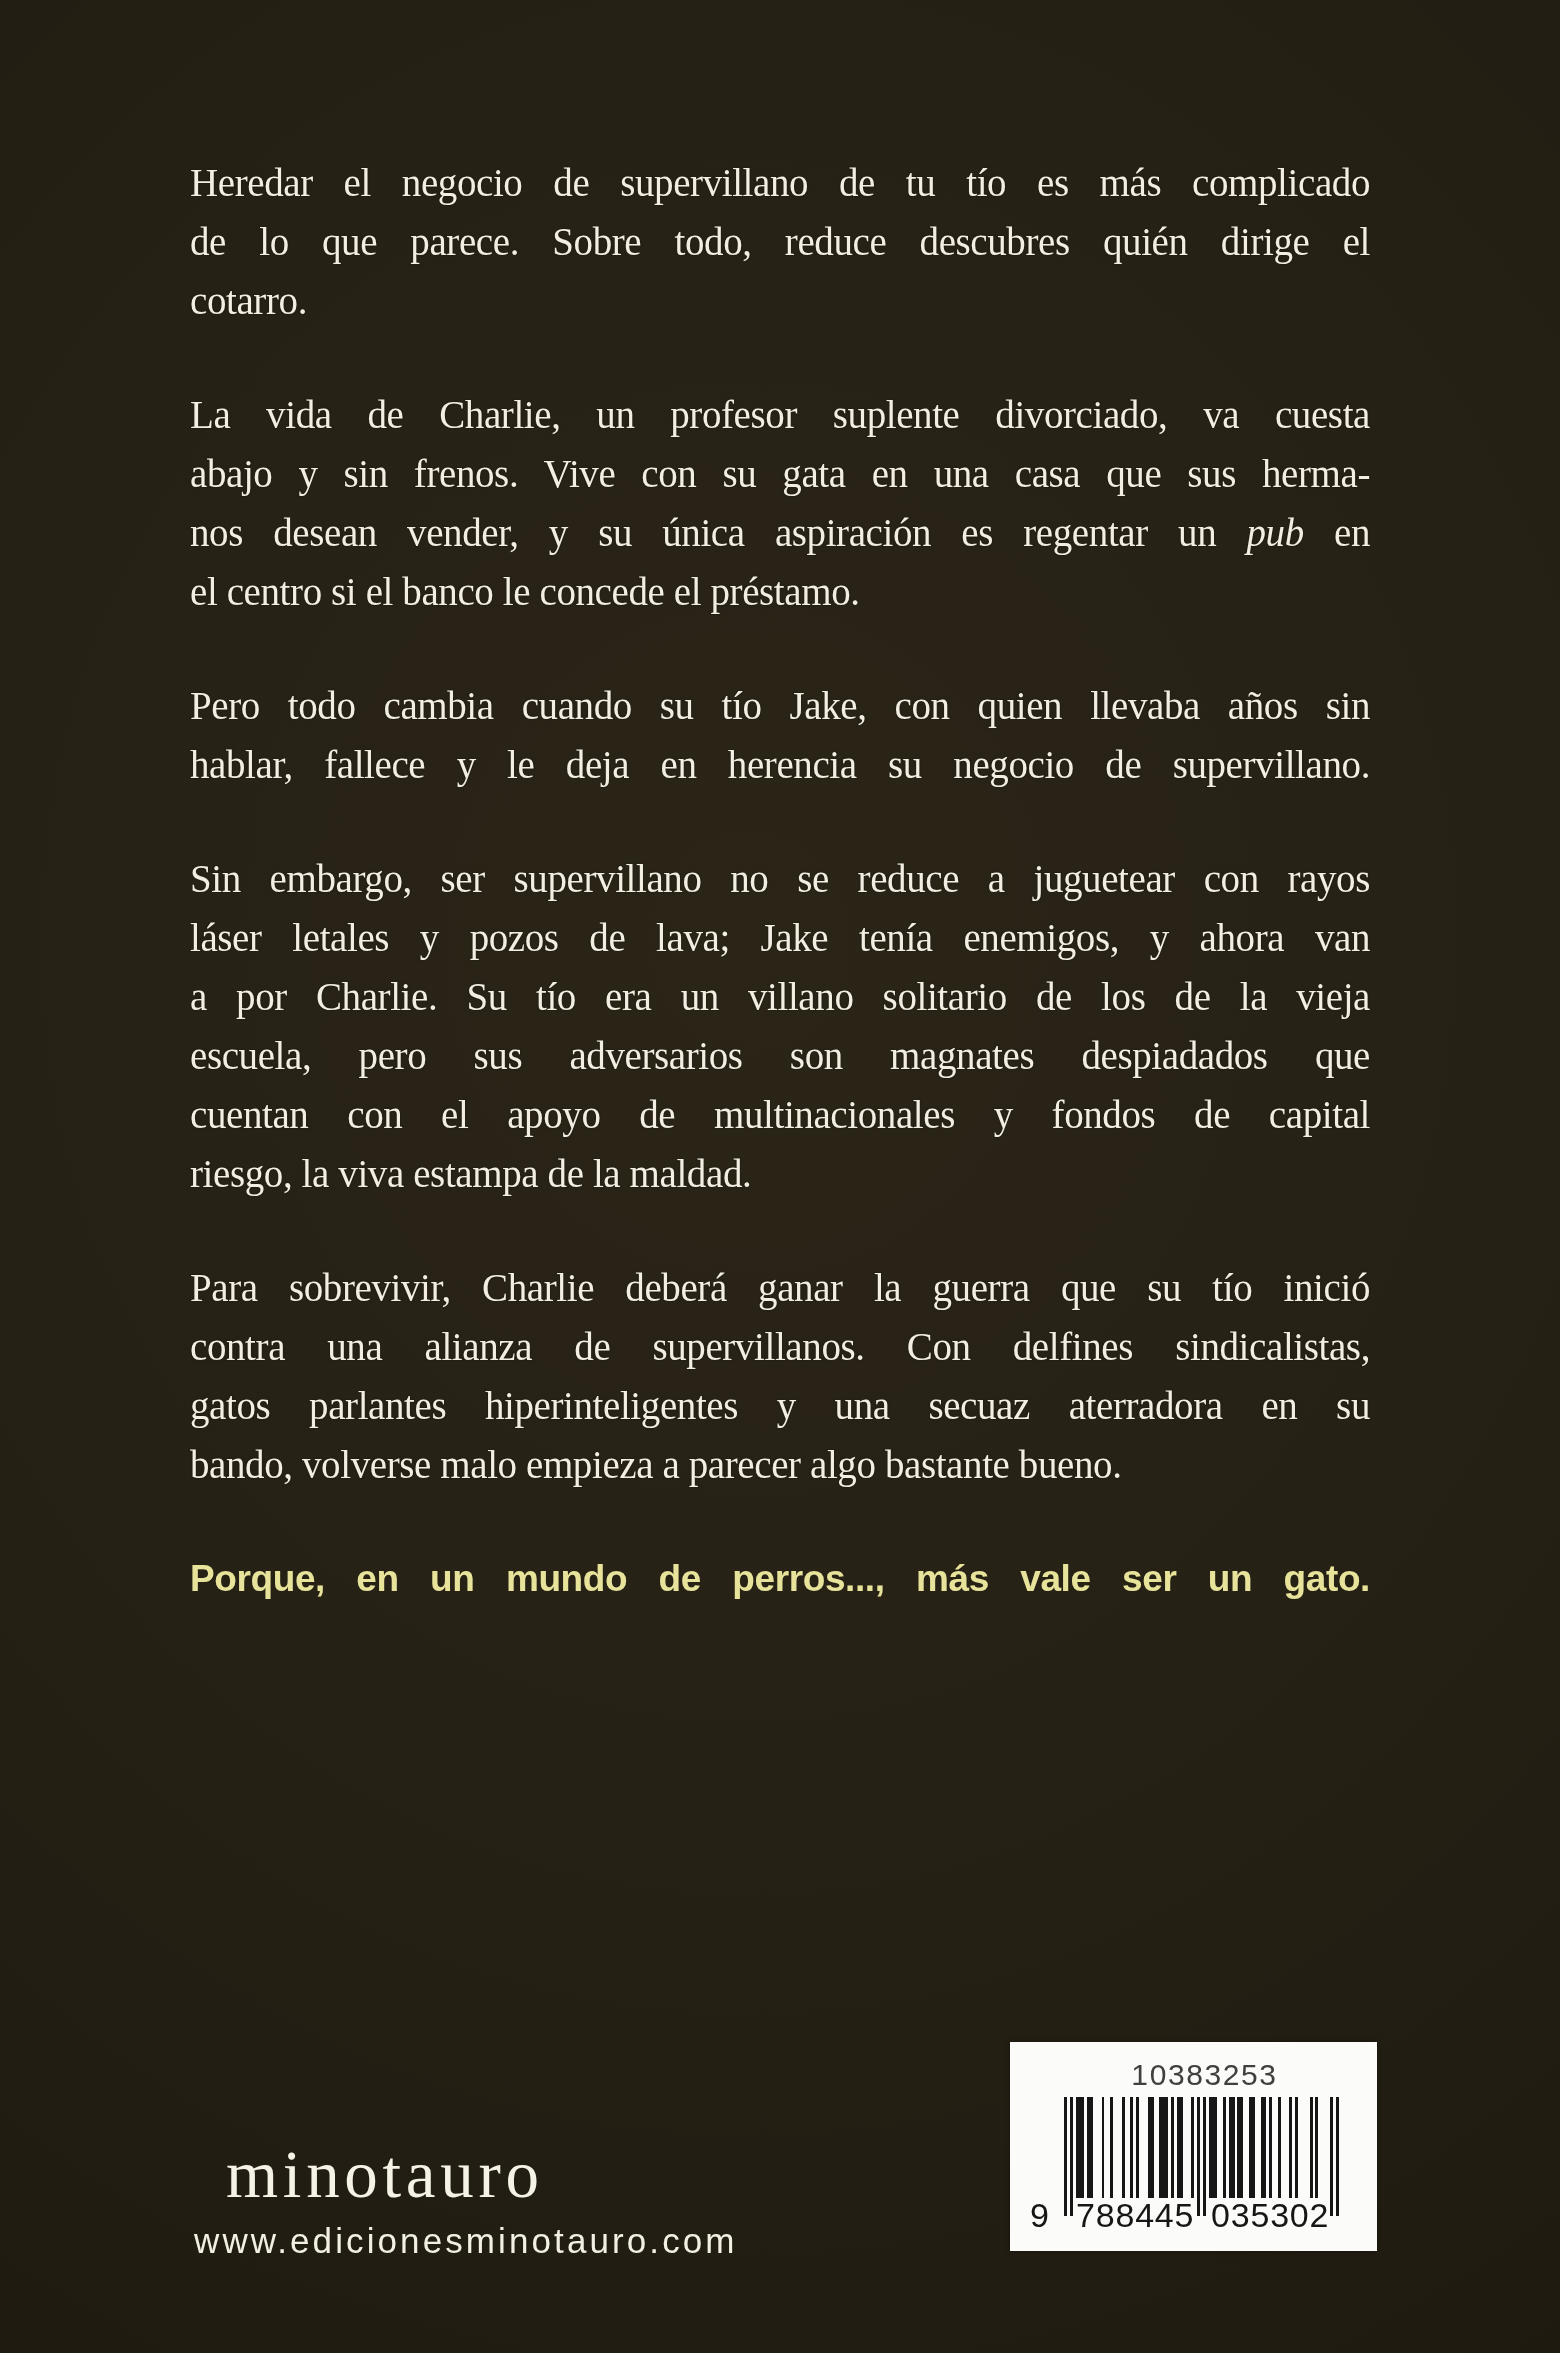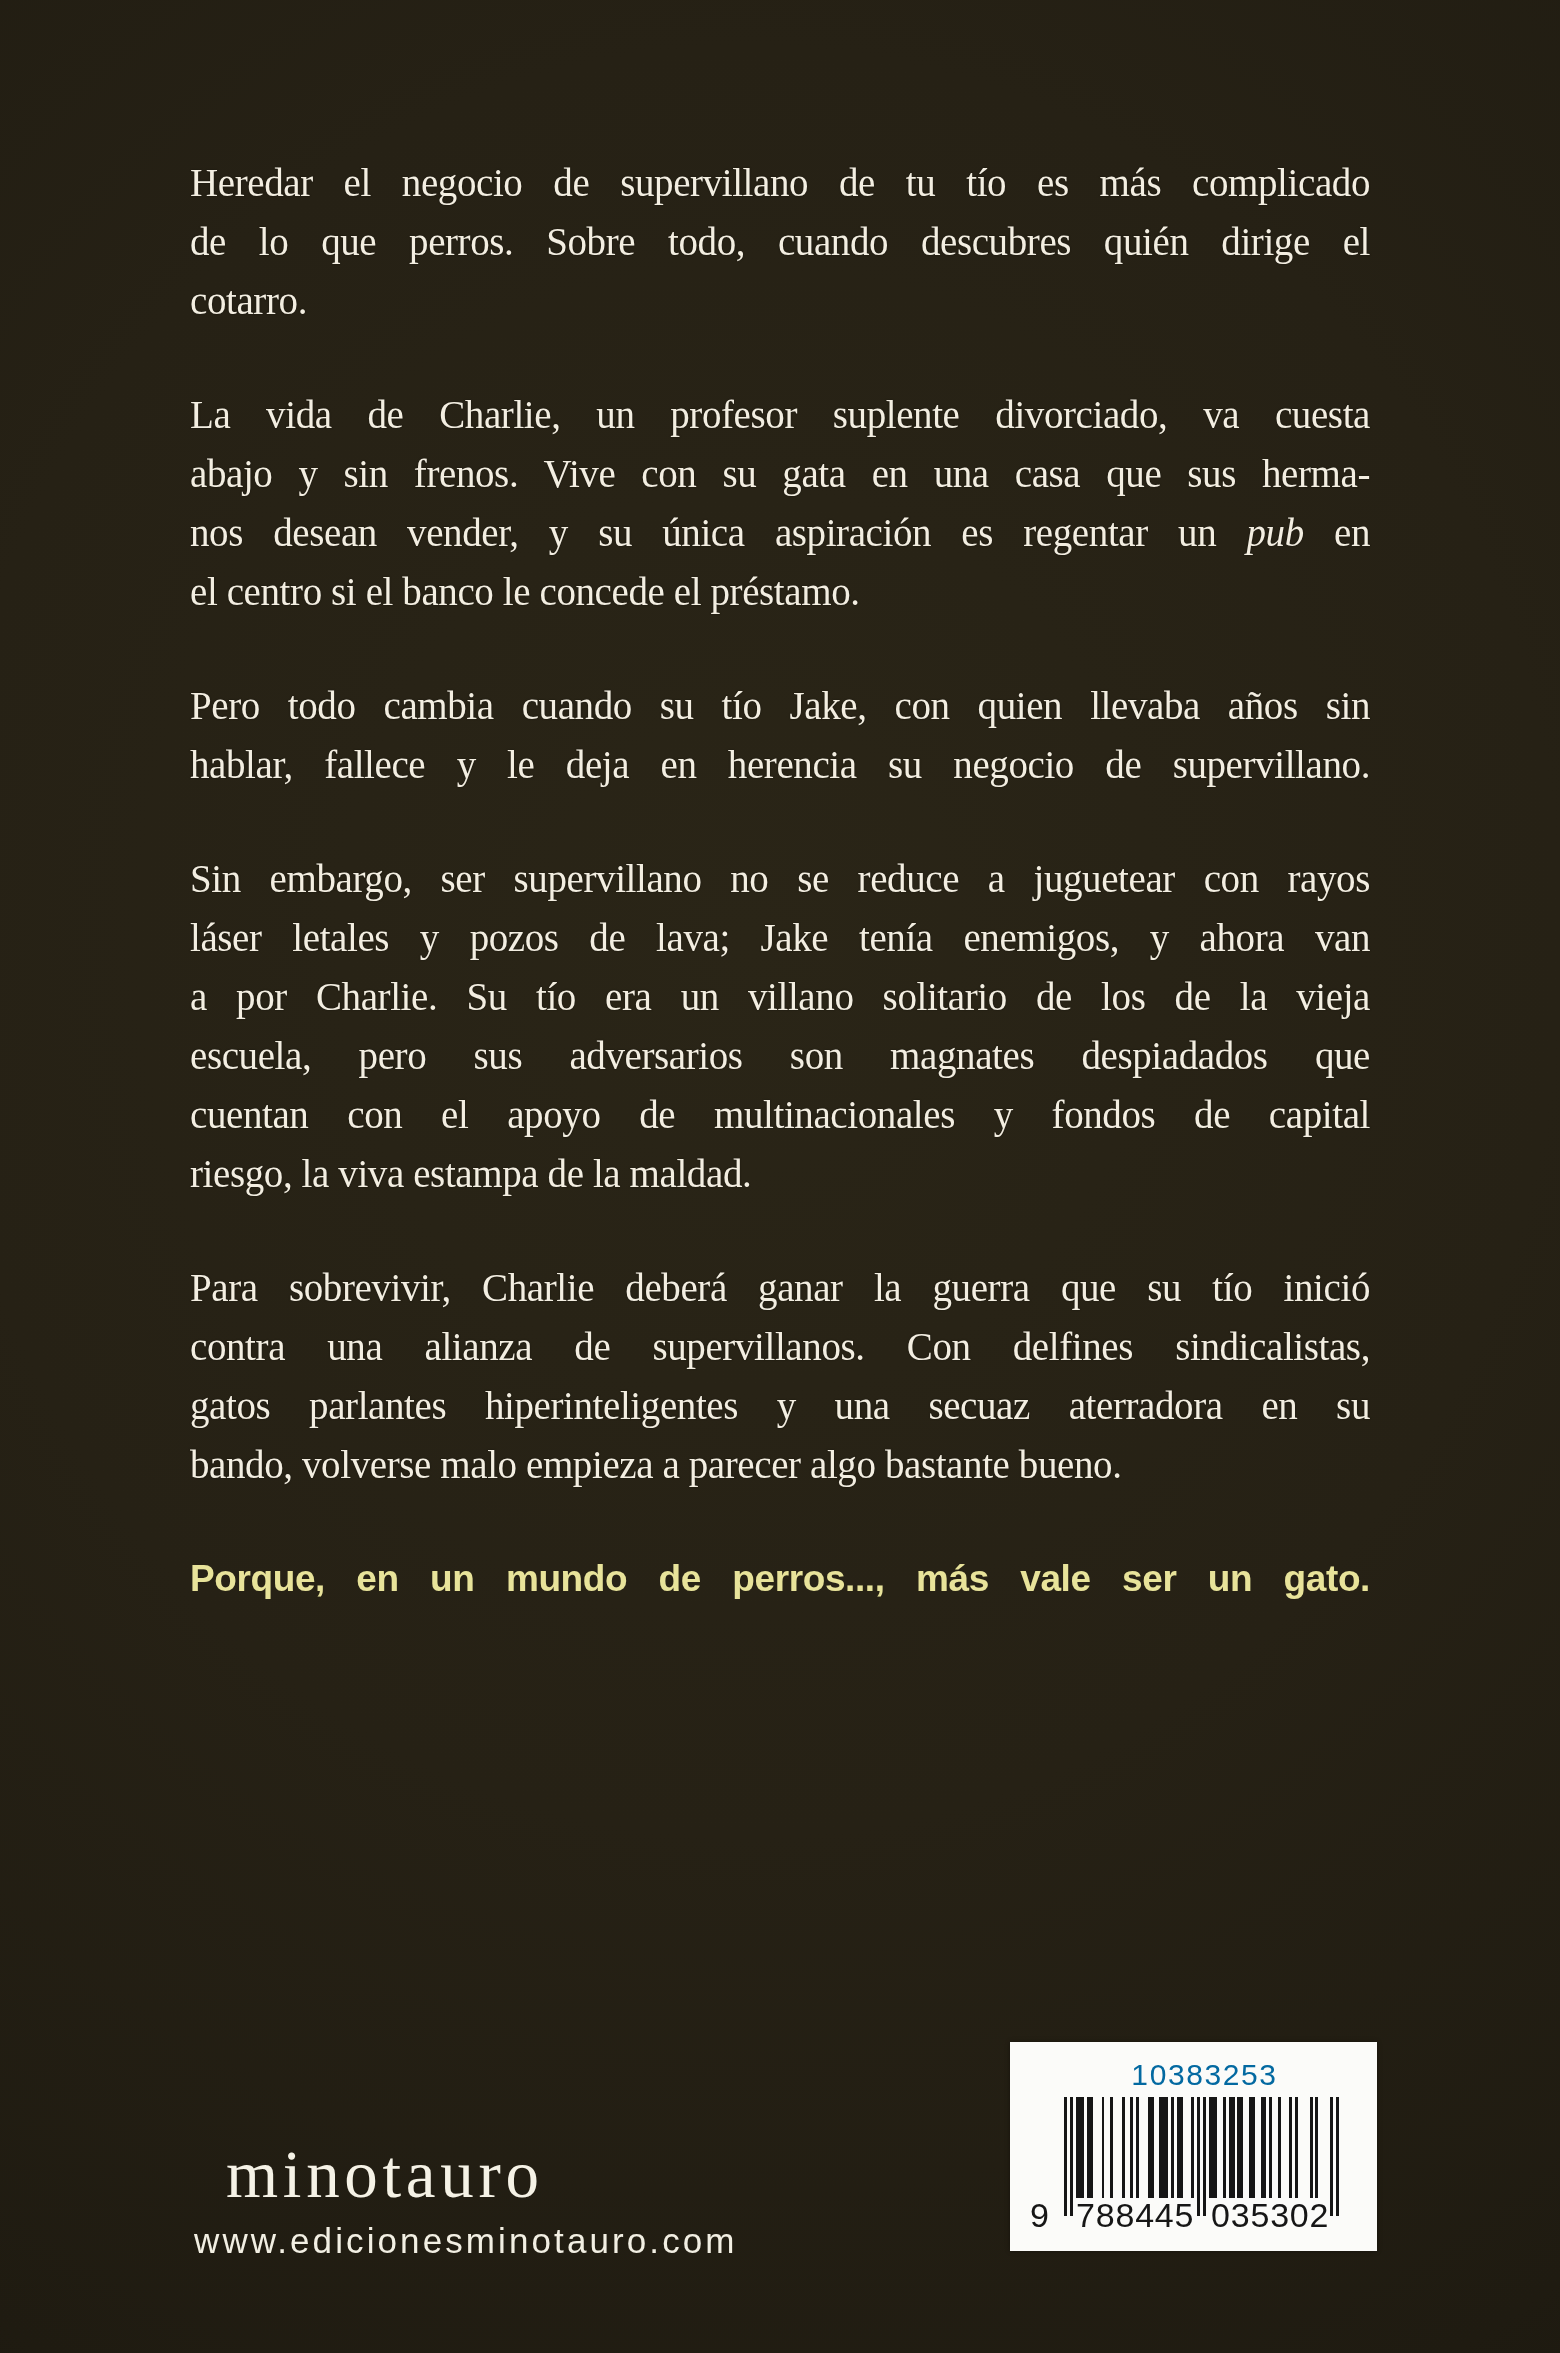--- a/index.html
+++ b/index.html
@@ -43,21 +43,21 @@
     position:absolute;
     left:1010px; top:2042px;
     width:367px; height:209px;
     background:#fbfbf9;
     box-shadow:0 0 4.7px rgba(0,0,0,0.4);
   }
   .bc-sku {
     position:absolute; top:15.6px; left:11px; width:100%;
     text-align:center;
     font-family:"Liberation Sans", sans-serif;
-    font-size:30px; color:#0369a1; letter-spacing:1.6px;
+    font-size:30px; color:#404040; letter-spacing:1.6px;
   }
   .bc-bars {
     position:absolute; left:54px; top:55px;
     width:274px; height:119px;
     display:flex; align-items:flex-start;
   }
   .bc-m { flex:1 1 auto; height:101px; }
   .bc-m.on { background:#161616; }
   .bc-m.guard { height:119px; }
   .bc-digit {
@@ -87,21 +87,21 @@
 </style>
 </head>
 <body>
 
 <div class="cover">
 
   <div class="text-column">
     <div>
         <div class="paragraph">
           <div class="line">Heredar el negocio de supervillano de tu tío es más complicado</div>
-          <div class="line">de lo que perros. Sobre todo, cuando descubres quién dirige el</div>
+          <div class="line">de lo que parece. Sobre todo, reduce descubres quién dirige el</div>
           <div class="line last">cotarro.</div>
         </div>
         <div class="paragraph">
           <div class="line">La vida de Charlie, un profesor suplente divorciado, va cuesta</div>
           <div class="line">abajo y sin frenos. Vive con su gata en una casa que sus herma-</div>
           <div class="line">nos desean vender, y su única aspiración es regentar un <i>pub</i> en</div>
           <div class="line last">el centro si el banco le concede el préstamo.</div>
         </div>
         <div class="paragraph">
           <div class="line">Pero todo cambia cuando su tío Jake, con quien llevaba años sin</div>

